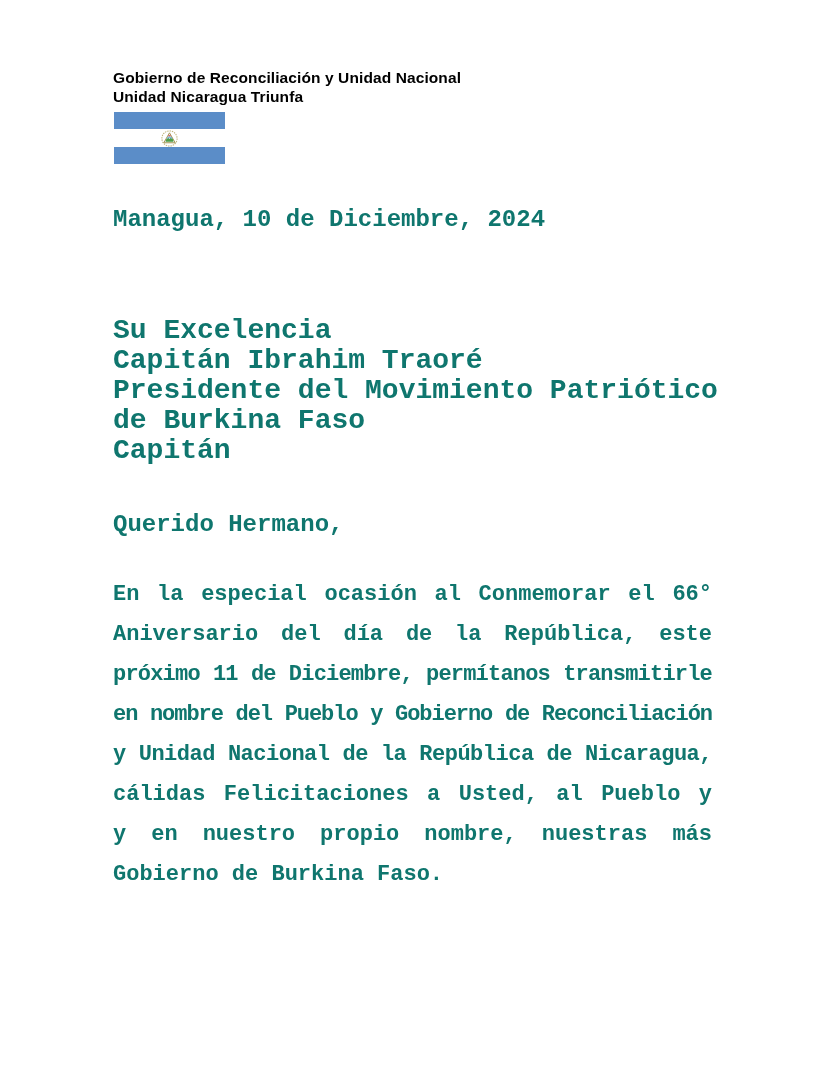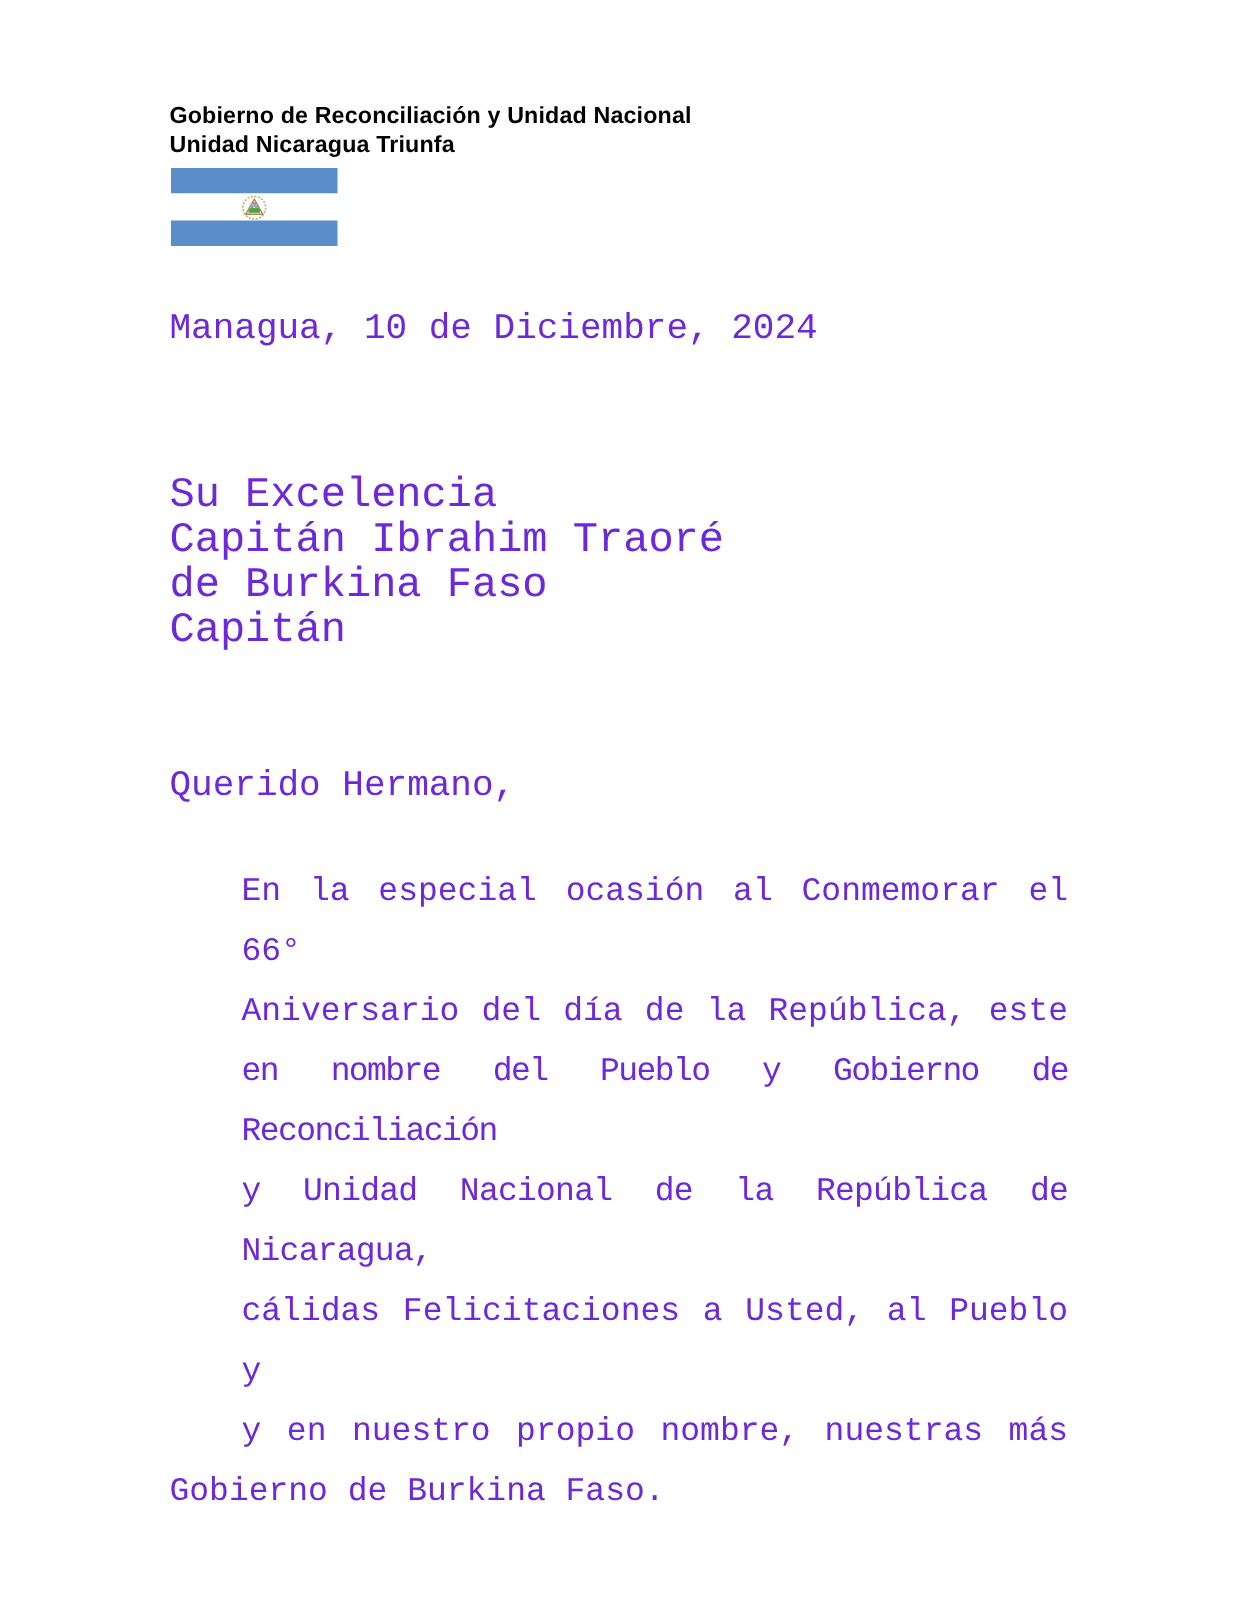--- a/index.html
+++ b/index.html
@@ -38,22 +38,22 @@
   .flag .stripe { width: 111px; height: 17.33px; }
   .flag .emblem {
     position: absolute;
     left: 46px;
     top: 16.5px;
     width: 19px;
     height: 19px;
   }
   .mono {
     font-family: "Liberation Mono", "DejaVu Sans Mono", monospace;
-    font-weight: 400;
-    color: #6d28d9;
+    font-weight: 700;
+    color: #0f766e;
   }
   .dateline {
     position: absolute;
     left: 113px;
     top: 205px;
     font-size: 24px;
     line-height: 30px;
     white-space: nowrap;
   }
   .recipient {
@@ -77,21 +77,20 @@
     position: absolute;
     left: 113px;
     top: 575px;
     width: 599px;
     font-size: 22px;
     line-height: 40px;
   }
   .body-text .jline {
     text-align: justify;
     text-align-last: justify;
-    margin-left: 48px;
   }
   .body-text .ls-sm { letter-spacing: -0.5px; }
   .body-text .ls-md { letter-spacing: -0.8px; }
   .body-text .ls-lg { letter-spacing: -1.05px; }
   .body-text .lastline {
     text-align: left;
     text-align-last: left;
   }
 </style>
 </head>
@@ -115,29 +114,31 @@
       <path d="M14 19 Q20 12 26 19 L24 21 Q20 16 16 21 Z" fill="#7fb3d9"></path>
       <rect x="17.5" y="12.5" width="5" height="3" fill="#d9534f" opacity="0.85"></rect>
     </svg>
   </div>
 
   <div class="dateline mono">Managua, 10 de Diciembre, 2024</div>
 
   <div class="recipient mono">
     <div>Su Excelencia</div>
     <div>Capitán Ibrahim Traoré</div>
+    <div>Presidente del Movimiento Patriótico</div>
     <div>de Burkina Faso</div>
     <div>Capitán</div>
   </div>
 
   <div class="salutation mono">Querido Hermano,</div>
 
   <div class="body-text mono">
     <div class="jline">En la especial ocasión al Conmemorar el 66°</div>
     <div class="jline">Aniversario del día de la República, este</div>
+    <div class="jline ls-md">próximo 11 de Diciembre, permítanos transmitirle</div>
     <div class="jline ls-lg">en nombre del Pueblo y Gobierno de Reconciliación</div>
     <div class="jline ls-sm">y Unidad Nacional de la República de Nicaragua,</div>
     <div class="jline">cálidas Felicitaciones a Usted, al Pueblo y</div>
     <div class="jline">y en nuestro propio nombre, nuestras más</div>
     <div class="lastline">Gobierno de Burkina Faso.</div>
   </div>
 
 </div>
 
 </body></html>

